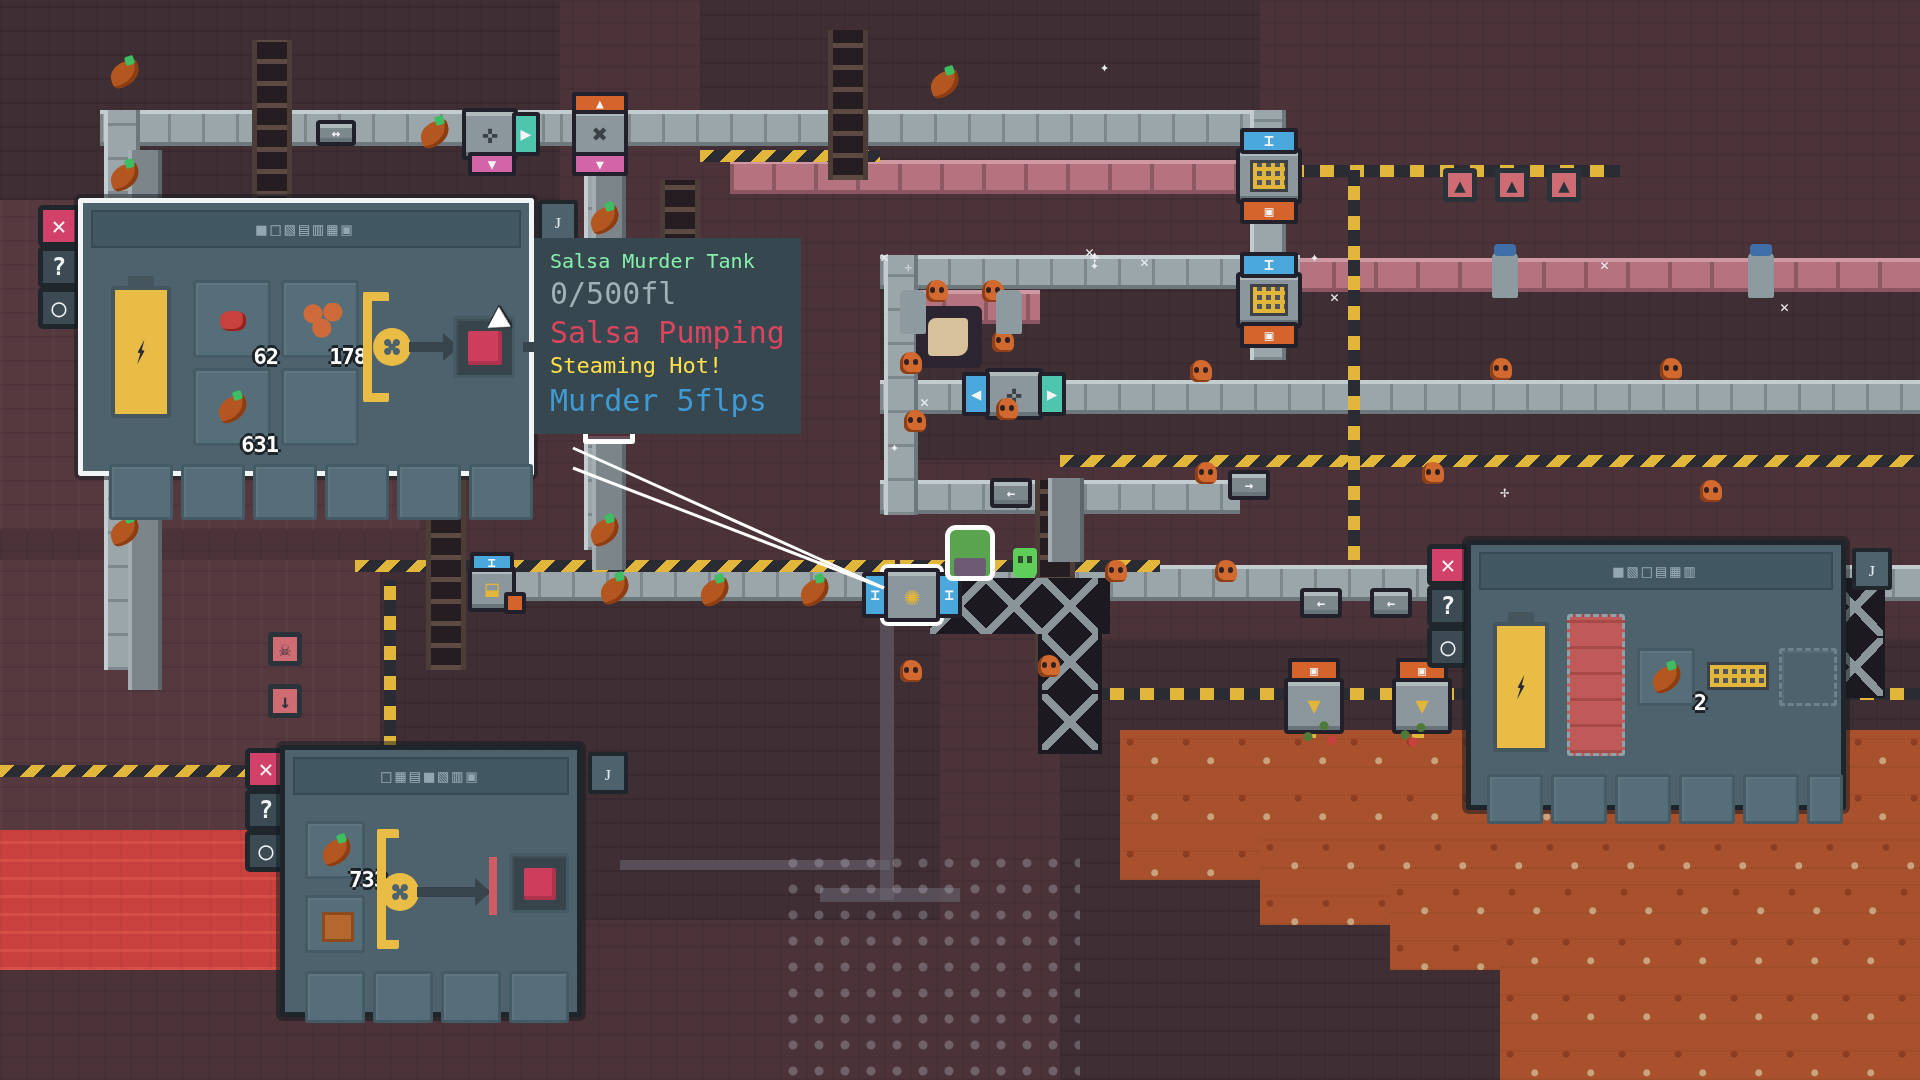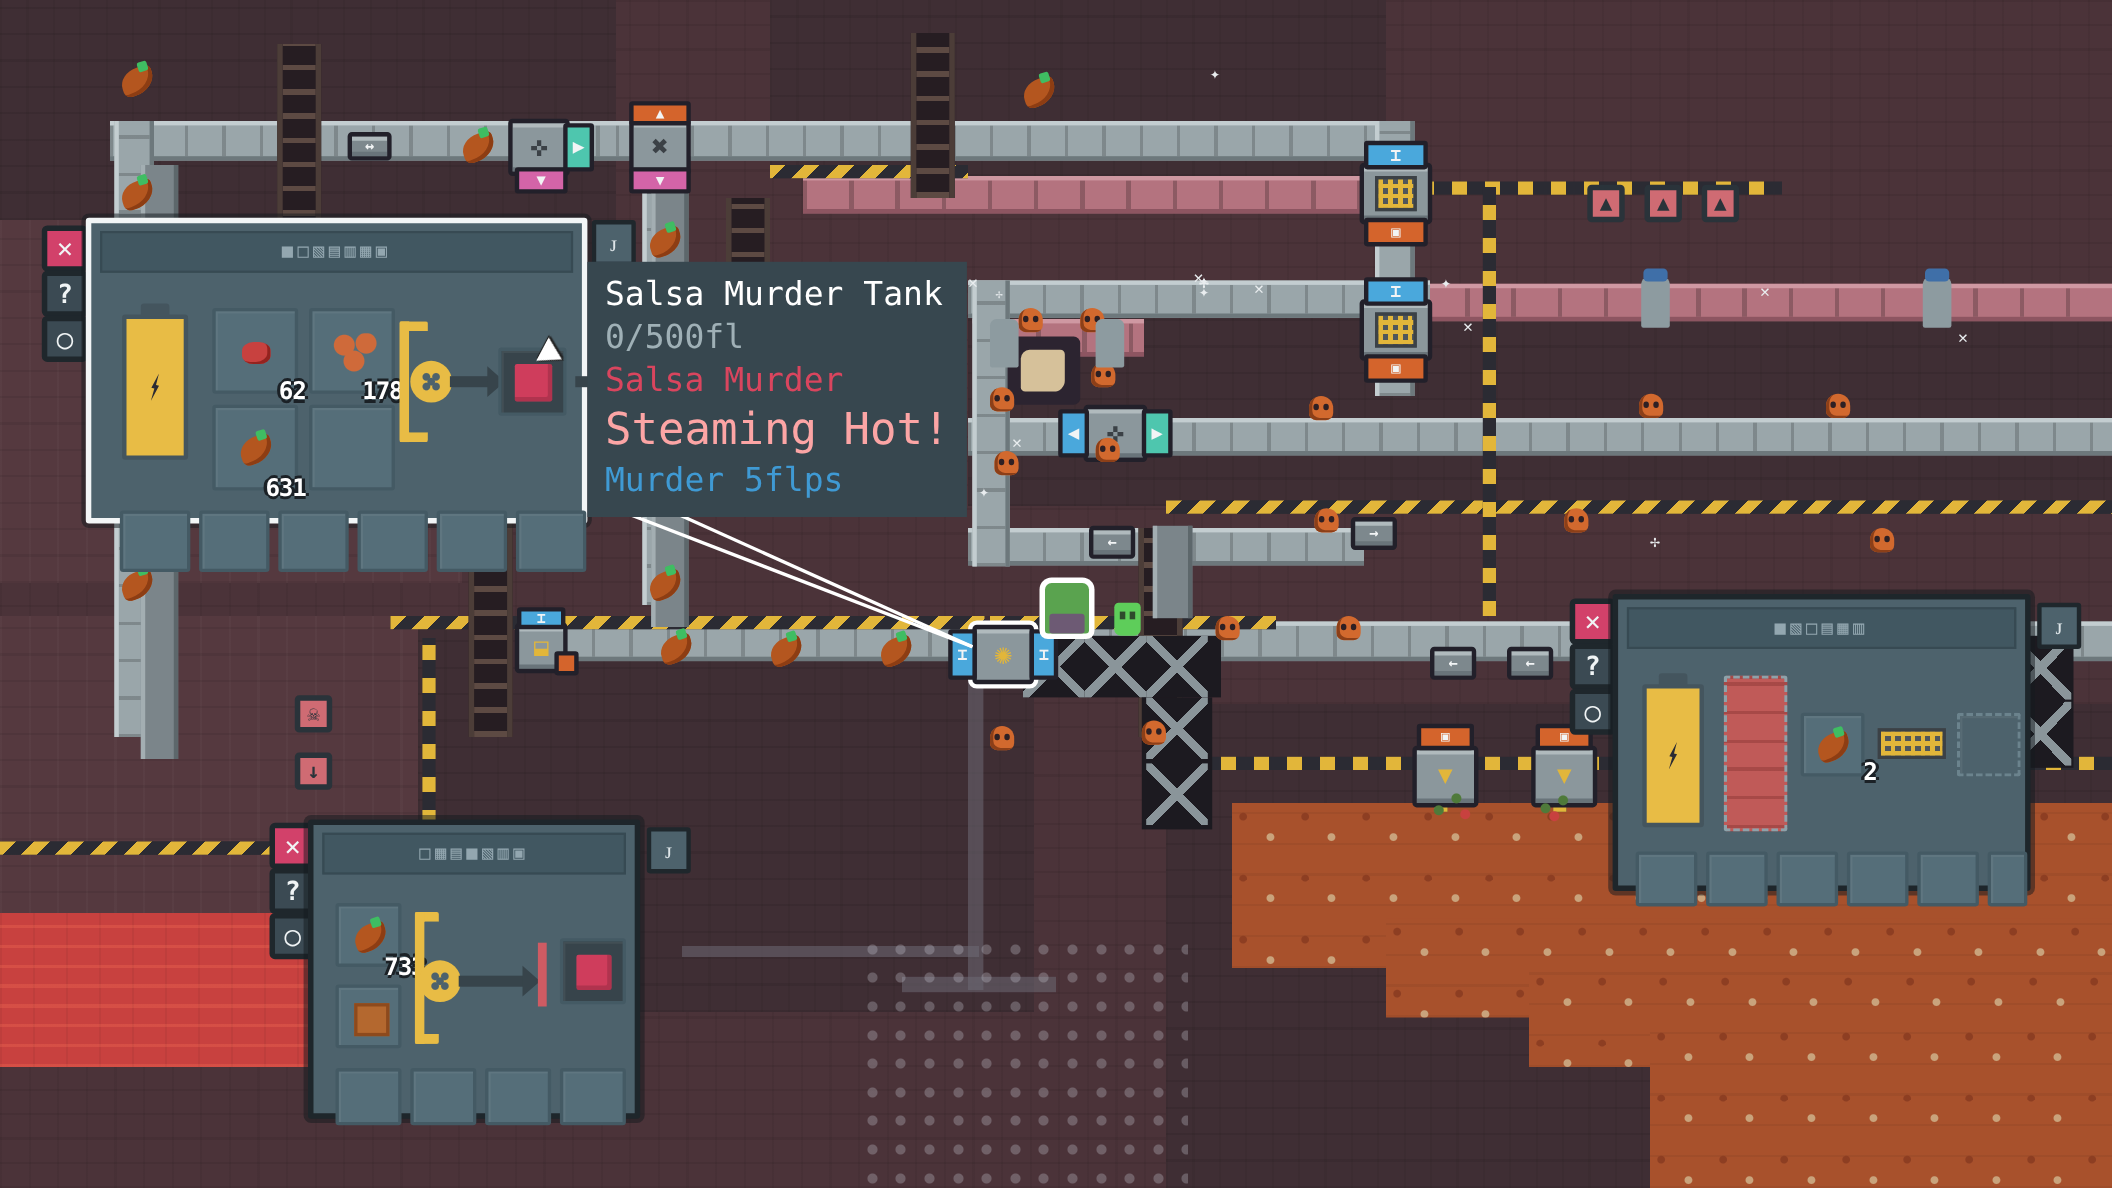--- a/index.html
+++ b/index.html
@@ -306,24 +306,24 @@
 
   
   #tooltip {
     position: absolute;
     background: #37474f;
     padding: 10px 16px 14px 16px;
     font-family: "DejaVu Sans Mono", monospace;
     line-height: 1.30;
     white-space: nowrap;
   }
-  #tooltip .t-title { color:#ffffff; font-size: 30px; }
+  #tooltip .t-title { color:#86efac; font-size: 20px; }
   #tooltip .t-cap   { color:#9fb0b6; font-size: 30px; }
   #tooltip .t-red   { color:#d9455e; font-size: 30px; }
-  #tooltip .t-hot   { color:#fca5a5; font-size: 40px; }
+  #tooltip .t-hot   { color:#fde047; font-size: 22px; }
   #tooltip .t-blue  { color:#3f9ad4; font-size: 30px; }
   .cursor {
     position:absolute; width:0;height:0;
     border-left: 20px solid #ffffff;
     border-top: 12px solid transparent;
     border-bottom: 12px solid transparent;
     filter: drop-shadow(2px 0 0 #222) drop-shadow(-1px -2px 0 #222);
     transform: rotate(28deg);
   }
   .player {
@@ -651,21 +651,21 @@
       <div class="slot" style="left:306px;top:206px;width:64px;height:56px;"></div>
       <div class="slot" style="left:378px;top:206px;width:64px;height:56px;"></div>
     </div>
   </div>
 
   <div class="cursor" style="left:492px;top:310px;"></div>
 
   <div id="tooltip" style="left:534px;top:238px;">
     <div class="t-title">Salsa Murder Tank</div>
     <div class="t-cap">0/500fl</div>
-    <div class="t-red">Salsa Murder</div>
+    <div class="t-red">Salsa Pumping</div>
     <div class="t-hot">Steaming Hot!</div>
     <div class="t-blue">Murder 5flps</div>
   </div>
 
   <div class="sidebtn close" style="left:245px;top:748px;">✕</div>
   <div class="sidebtn" style="left:245px;top:789px;">?</div>
   <div class="sidebtn" style="left:245px;top:830px;">◯</div>
   <div class="wrench-tab" style="left:588px;top:752px;">ᴊ</div>
 
   <div class="panel noborder" style="left:280px;top:745px;width:302px;height:272px;">

